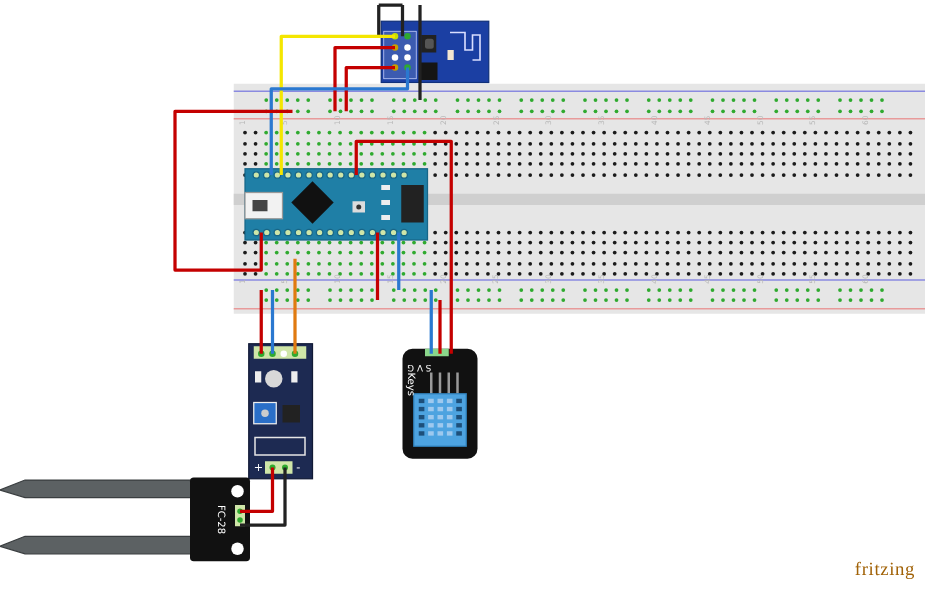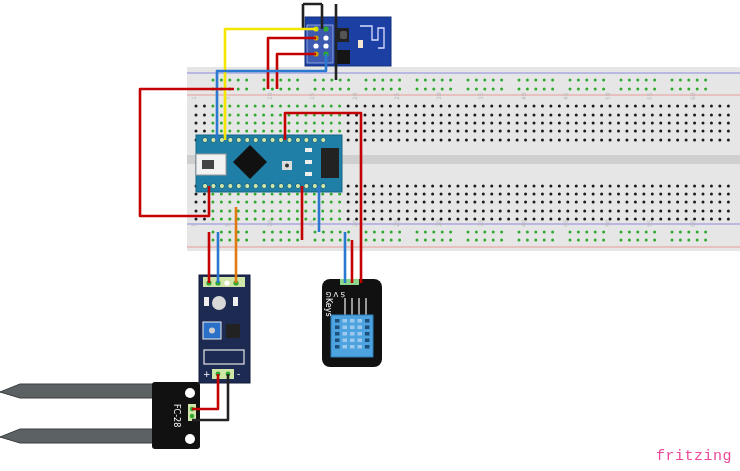--- a/index.html
+++ b/index.html
@@ -1,18 +1,18 @@
 <!DOCTYPE html>
 <html><head>
 <meta charset="utf-8">
 <style>
   html,body{margin:0;padding:0;background:#ffffff;}
   body{width:740px;height:471px;position:relative;overflow:hidden;font-family:"DejaVu Sans",sans-serif;}
   #canvas{position:absolute;left:0;top:0;}
-  .brand{position:absolute;right:8px;bottom:6px;font-size:15px;color:#ec4899;letter-spacing:0.5px;font-family:Liberation Mono, monospace;}
+  .brand{position:absolute;right:8px;bottom:6px;font-size:15px;color:#a16207;letter-spacing:0.5px;font-family:Liberation Serif, serif;}
 </style>
 </head>
 <body>
 
 <svg id="canvas" width="740" height="471" xmlns="http://www.w3.org/2000/svg">
 
   <g id="bb">
     <rect x="187" y="67" width="553" height="184" fill="#e6e6e6"></rect>
     <line x1="187" y1="73" x2="740" y2="73" stroke="#8a8ae0" stroke-width="1.2"></line>
     <line x1="187" y1="95" x2="740" y2="95" stroke="#e89a9a" stroke-width="1.2"></line>

